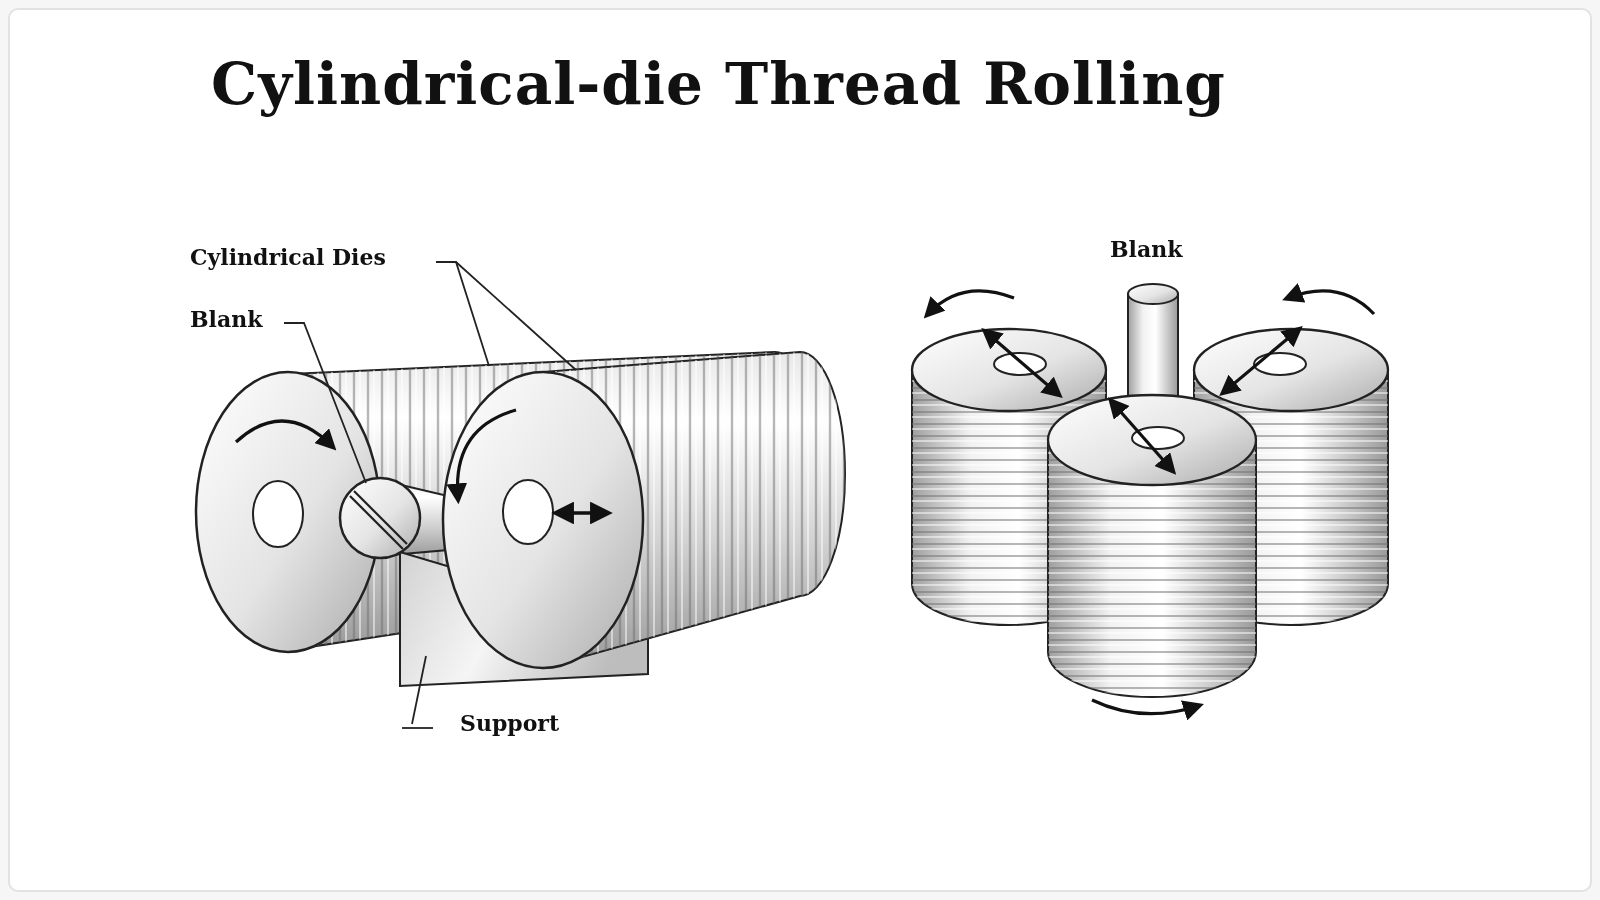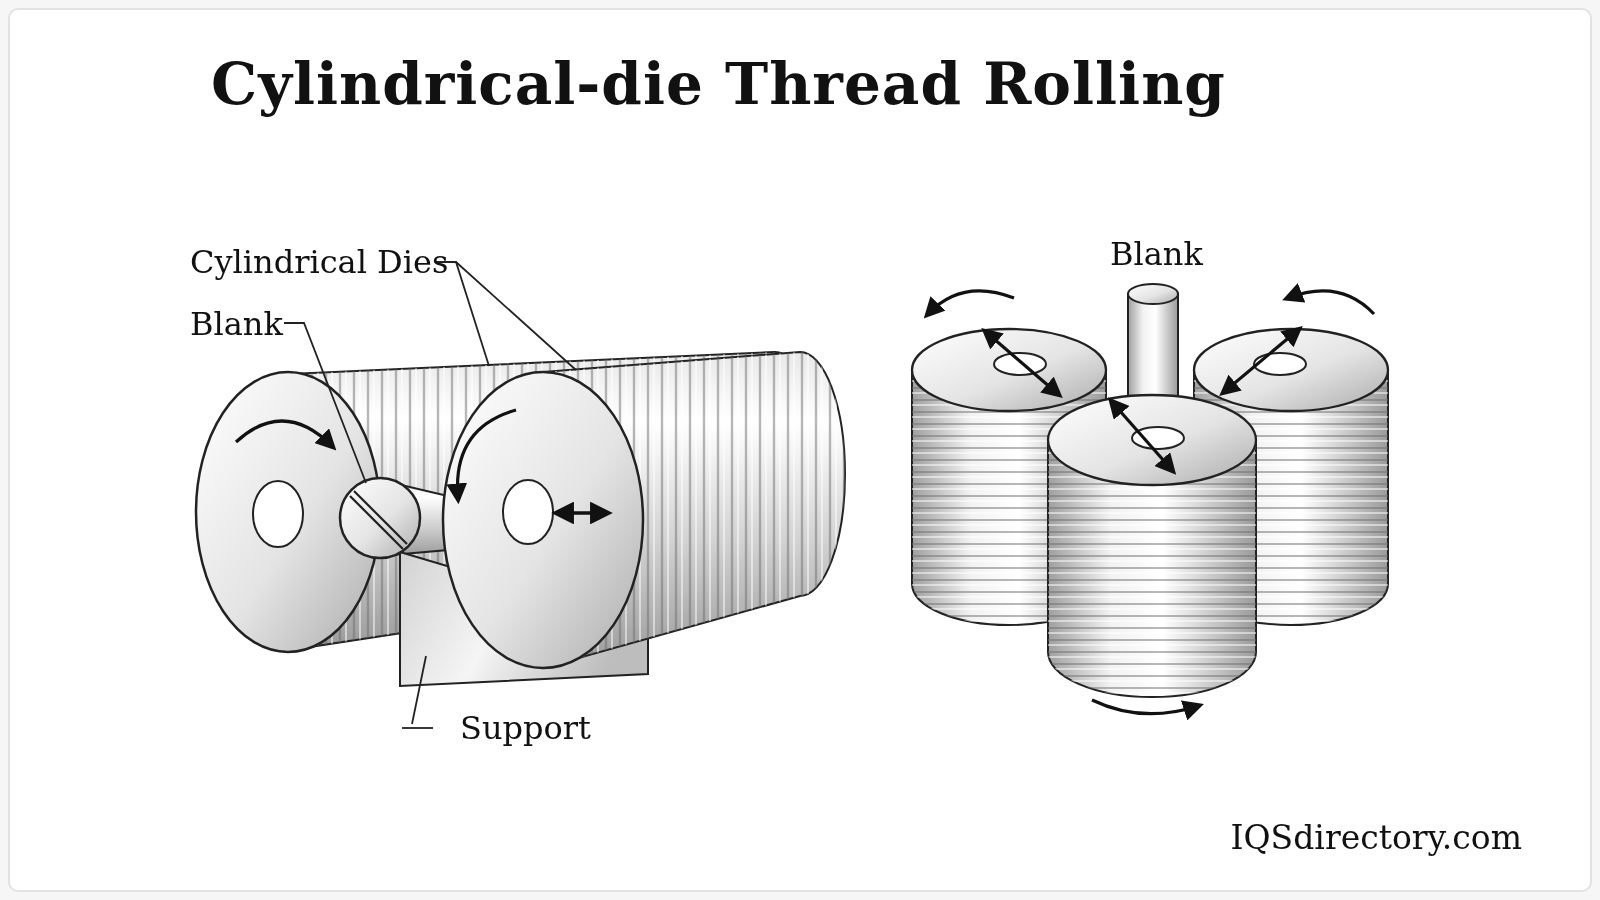--- a/index.html
+++ b/index.html
@@ -21,22 +21,23 @@
   .canvas { position: absolute; inset: 0; }
   svg.art { position: absolute; left: 0; top: 0; }
   .title {
     position: absolute; top: 50px; left: 0; width: 1437px;
     text-align: center;
     font-size: 58px; font-weight: 700; letter-spacing: 1px;
     font-family: "DejaVu Serif", serif;
   }
   .lbl {
     position: absolute;
-    font-size: 32px; line-height: 1.05;
+    font-size: 22px; line-height: 1.05;
     white-space: nowrap;
+    font-weight: bold;
   }
   .watermark {
     position: absolute; right: 78px; top: 818px;
     font-size: 33px;
   }
 </style>
 </head>
 <body>
 
 <div class="frame"></div>
@@ -160,14 +161,13 @@
   <div class="title">Cylindrical-die Thread Rolling</div>
 
   <div class="lbl" style="left:190px; top:246px;">Cylindrical Dies</div>
 
   <div class="lbl" style="left:190px; top:308px;">Blank</div>
 
   <div class="lbl" style="left:460px; top:712px;">Support</div>
 
   <div class="lbl" style="left:1110px; top:238px;">Blank</div>
 
-  <div class="watermark">IQSdirectory.com</div>
 </div>
 
 </body></html>

